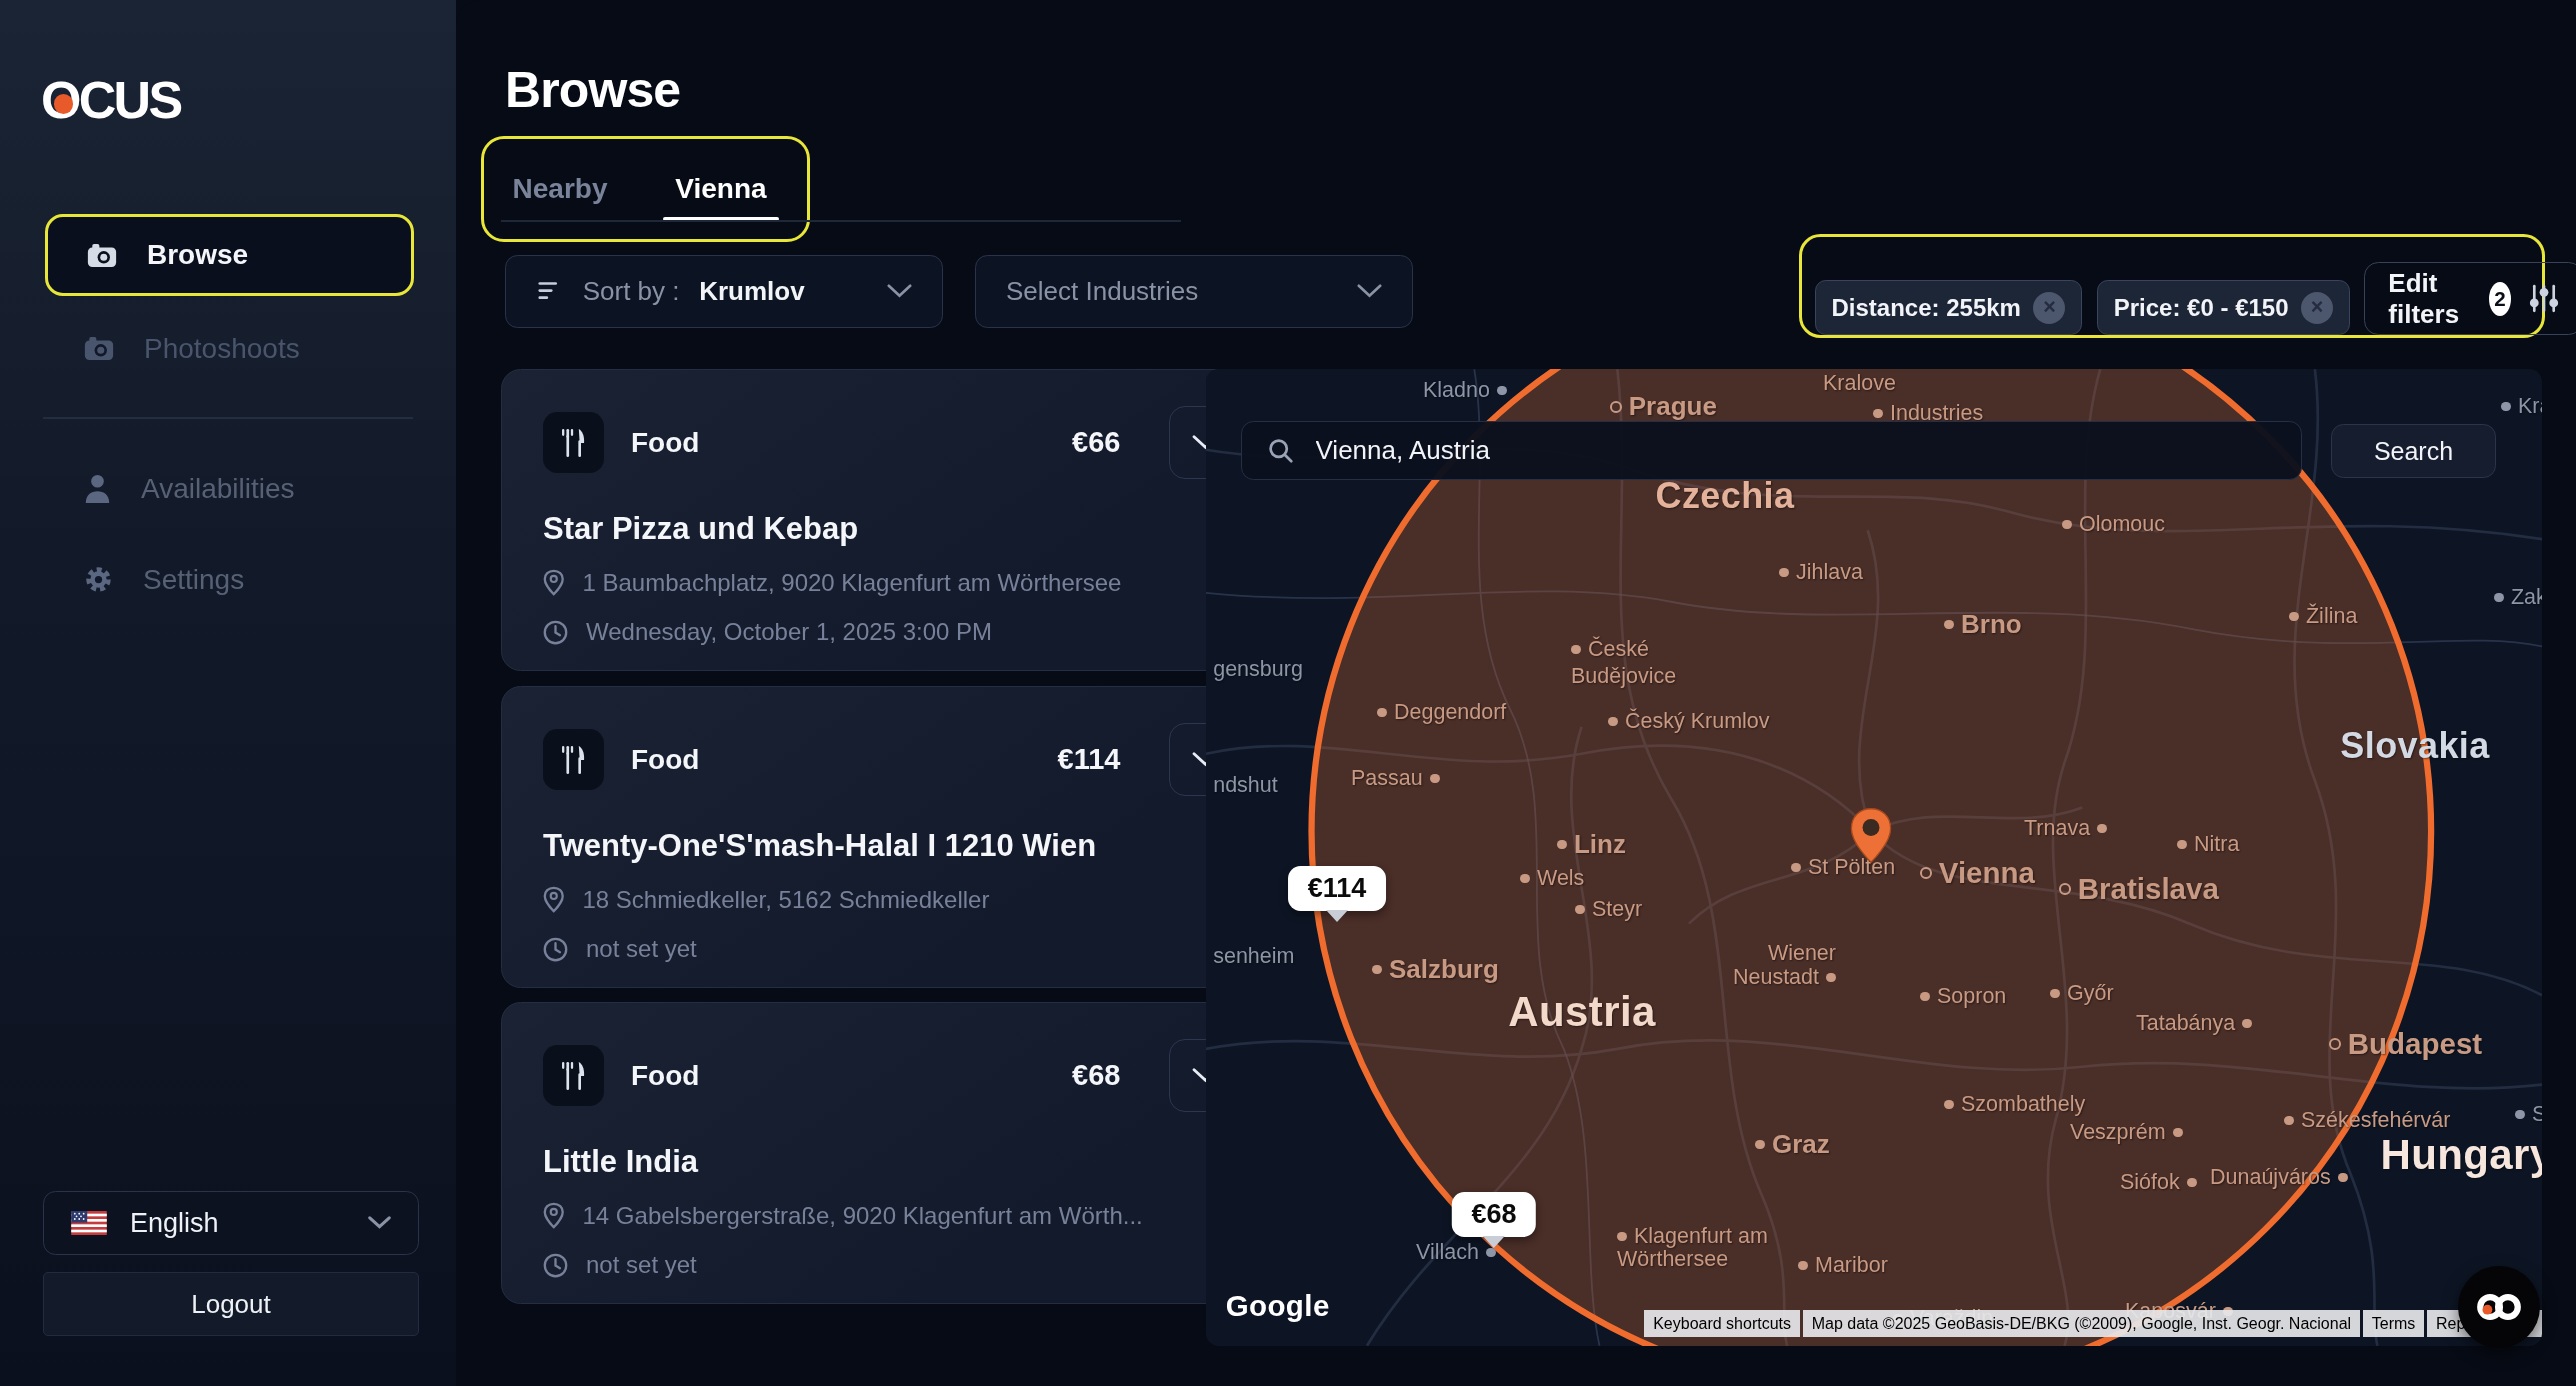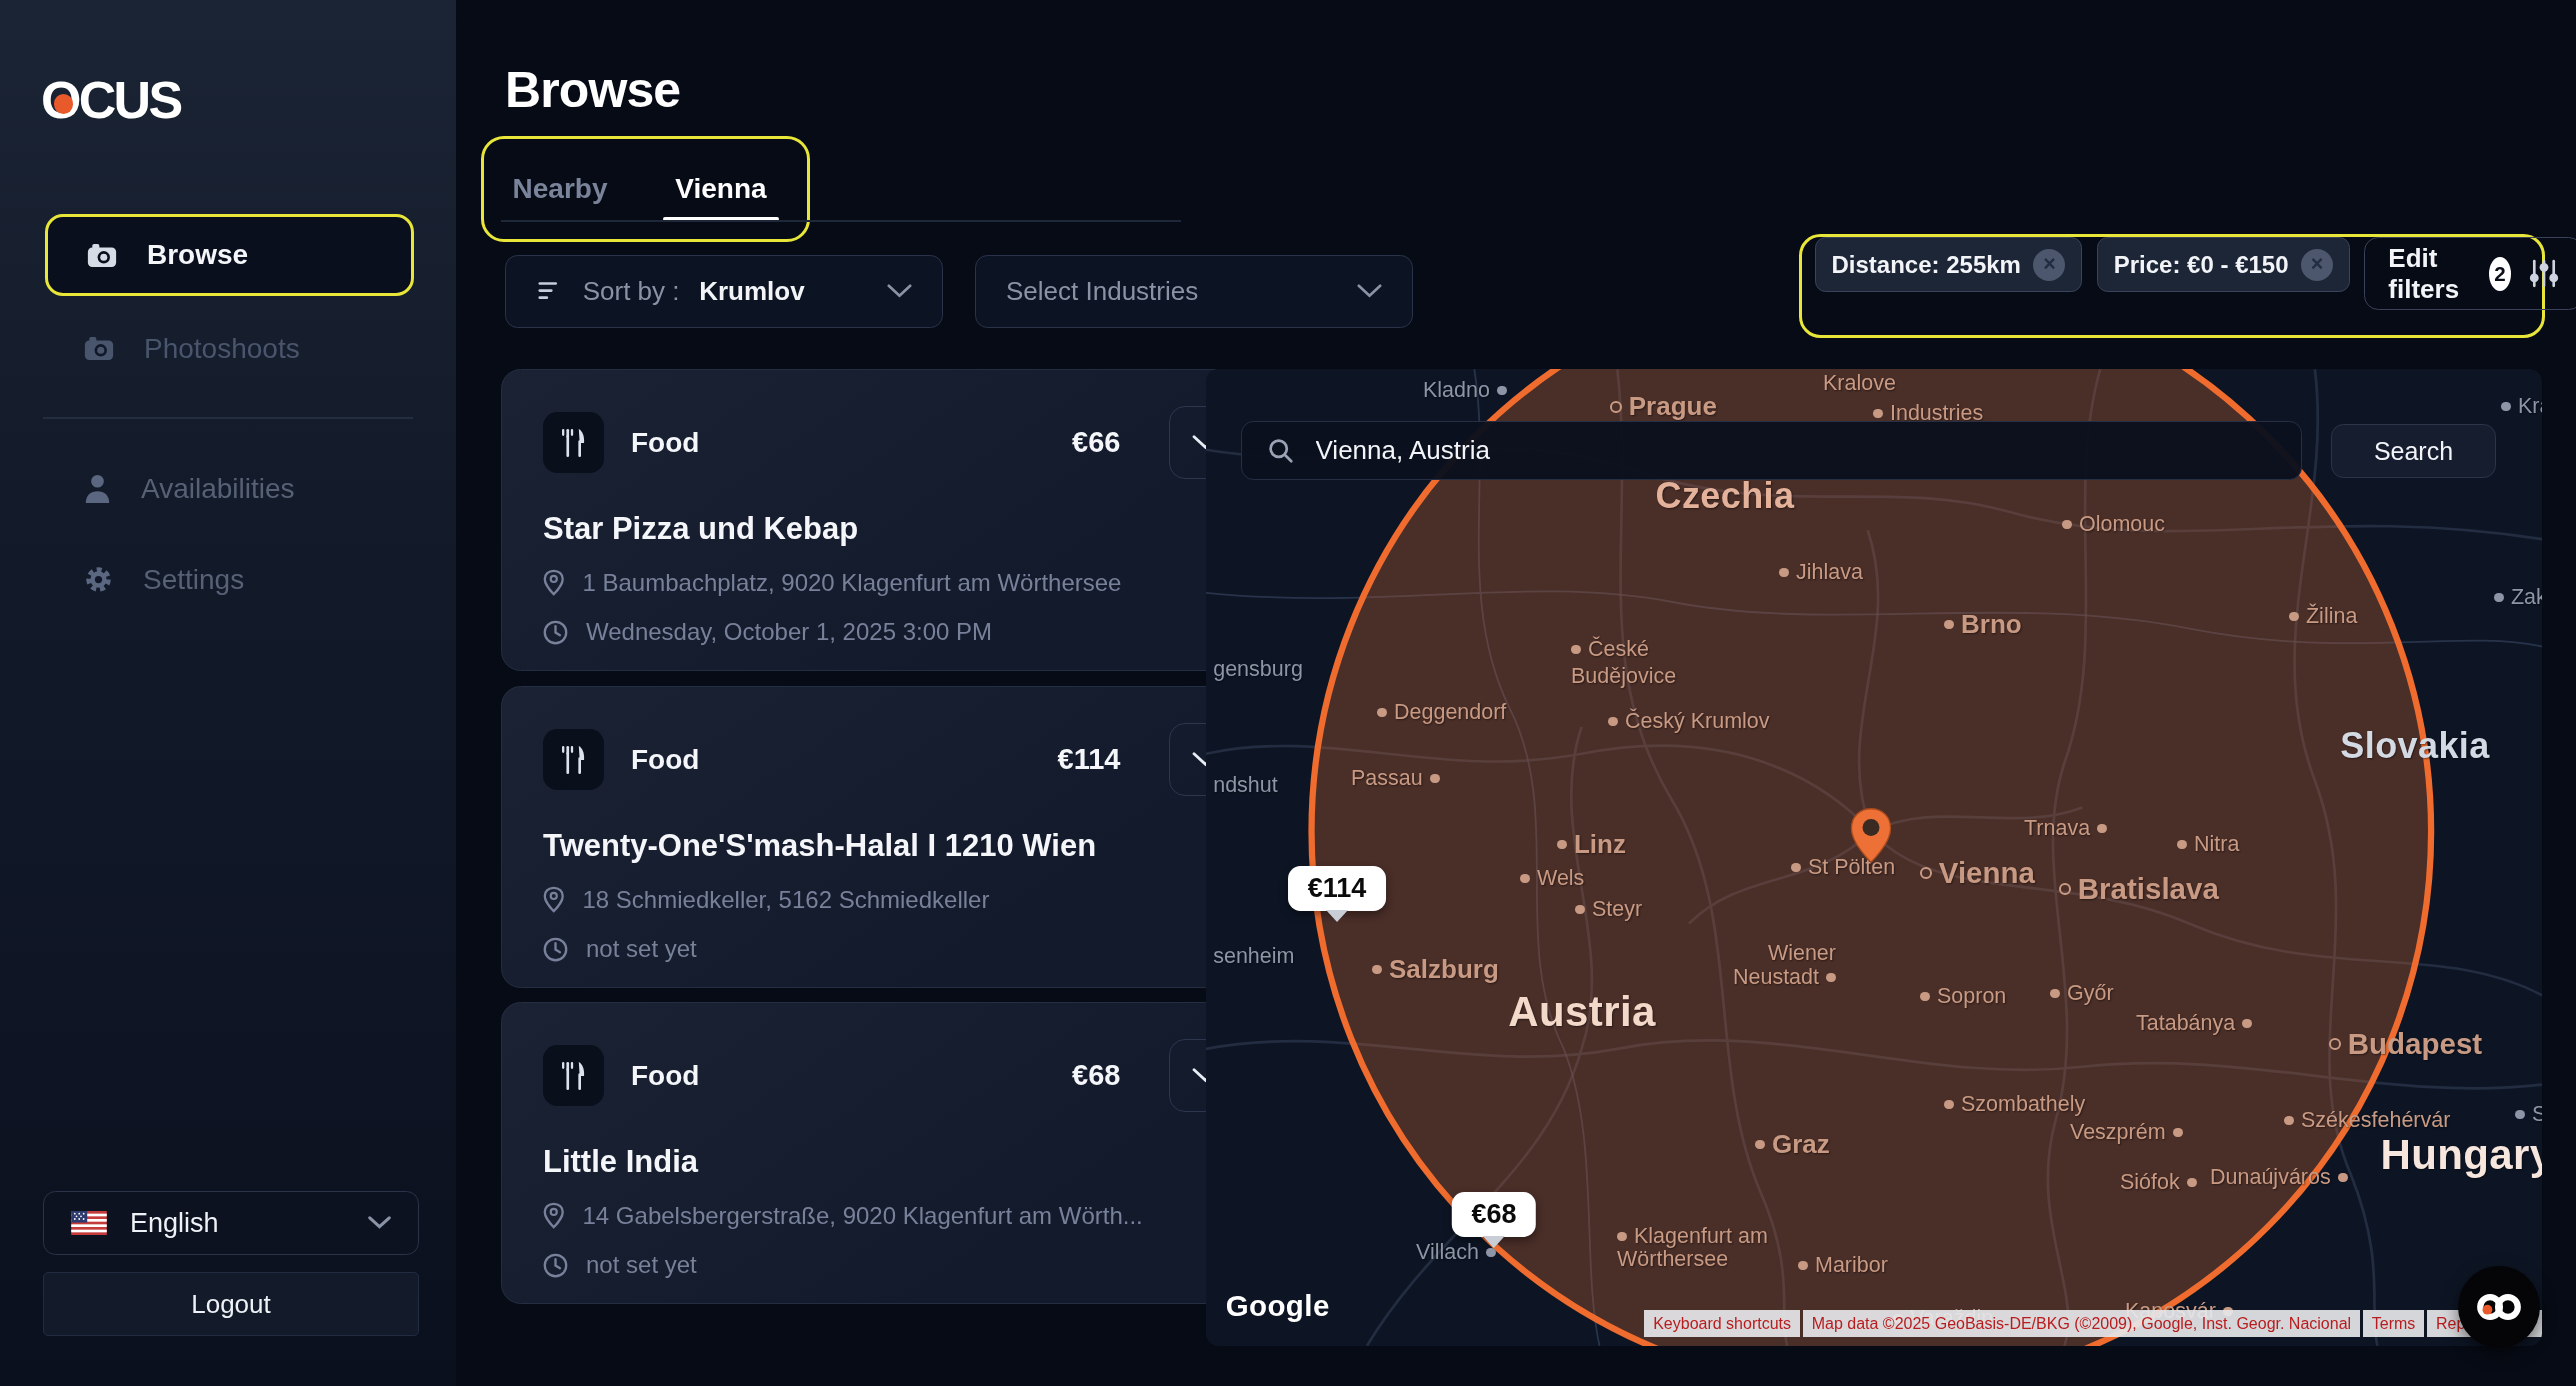--- a/index.html
+++ b/index.html
@@ -43,21 +43,21 @@
   
   .select-box { position:absolute; top:255px; height:73px; width:438px; border:1.8px solid #2a3349; border-radius:12.5px;
     background:#0c1322; display:flex; align-items:center; padding:0 30px; gap:19.7px; cursor:pointer; }
   .sort-box { left:505px; }
   .industries-box { left:975px; }
   .select-box .lbl { font-size:26px; color:#8a93a5; }
   .select-box .val { font-size:26px; color:#f2f4f8; font-weight:700; }
   .select-box .chev { margin-left:auto; }
 
   .filters-group { position:absolute; left:1799px; top:234px; width:746px; height:104px; border:3.6px solid #e9e63a; border-radius:21.5px;
-    display:flex; align-items:flex-start; gap:14.3px; padding:0 12.5px; }
+    display:flex; align-items:flex-end; gap:14.3px; padding:0 12.5px; }
   .chip { height:55px; background:#1d2637; border:1.8px solid #3a445c; border-radius:10.7px; display:flex; align-items:center; gap:12.5px; padding:0 16px; cursor:pointer; }
   .chip .chip-label { font-size:24px; color:#f2f4f8; font-weight:600; white-space:nowrap; }
   .chip-x { width:32px; height:32px; border-radius:50%; background:#4c566d; color:#232c40; font-size:21.5px; font-weight:700;
     display:flex; align-items:center; justify-content:center; cursor:pointer; }
   .edit-filters { margin-left:auto; height:73px; border:1.8px solid #39425a; border-radius:14.3px; background:transparent;
     display:flex; align-items:center; gap:18px; padding:0 23px; cursor:pointer; }
   .edit-filters .ef-label { font-size:26px; color:#f2f4f8; font-weight:600; }
   .ef-badge { width:34px; height:34px; border-radius:50%; background:#ffffff; color:#0a0e18; font-size:20.6px; font-weight:800;
     display:flex; align-items:center; justify-content:center; }
 
@@ -96,21 +96,21 @@
   .map-pin { position:absolute; transform:translateX(-50%); z-index:4; cursor:pointer; }
 
   .map-search { position:absolute; left:35px; top:52px; width:1061px; height:59px; background:rgba(11,17,30,.97);
     border:1.8px solid #262f44; border-radius:12.5px; display:flex; align-items:center; gap:21.5px; padding:0 25px; z-index:8; }
   .map-search input { background:transparent; border:none; outline:none; color:#f2f4f8; font-size:26px; font-family:"Liberation Sans",sans-serif; width:805px; }
   .map-search-btn { position:absolute; left:1125px; top:55px; width:165px; height:54px; background:#151d2e; border:1.8px solid #2b3449;
     border-radius:12.5px; color:#f2f4f8; font-size:25px; font-family:"Liberation Sans",sans-serif; cursor:pointer; z-index:8; }
 
   .google-logo { position:absolute; left:19.7px; bottom:23px; z-index:8; color:#ffffff; font-size:29.5px; font-weight:700; letter-spacing:0.4px; cursor:pointer; }
   .attribution { position:absolute; right:0; bottom:9px; display:flex; gap:2.7px; z-index:7; }
-  .attribution .seg { background:rgba(230,231,234,.92); color:#b91c1c; font-size:16px; padding:4.5px 9px; white-space:nowrap; }
+  .attribution .seg { background:rgba(230,231,234,.92); color:#000000; font-size:16px; padding:4.5px 9px; white-space:nowrap; }
   .attribution .seg.link { cursor:pointer; }
 
   .ocus-fab { position:absolute; left:2458px; top:1266px; width:82px; height:82px; border-radius:50%; background:#050507;
     display:flex; align-items:center; justify-content:center; z-index:20; cursor:pointer; box-shadow:0 5.4px 16px rgba(0,0,0,.5); }
 
   .icon { flex:0 0 auto; }
 </style>
 </head>
 <body>
 

